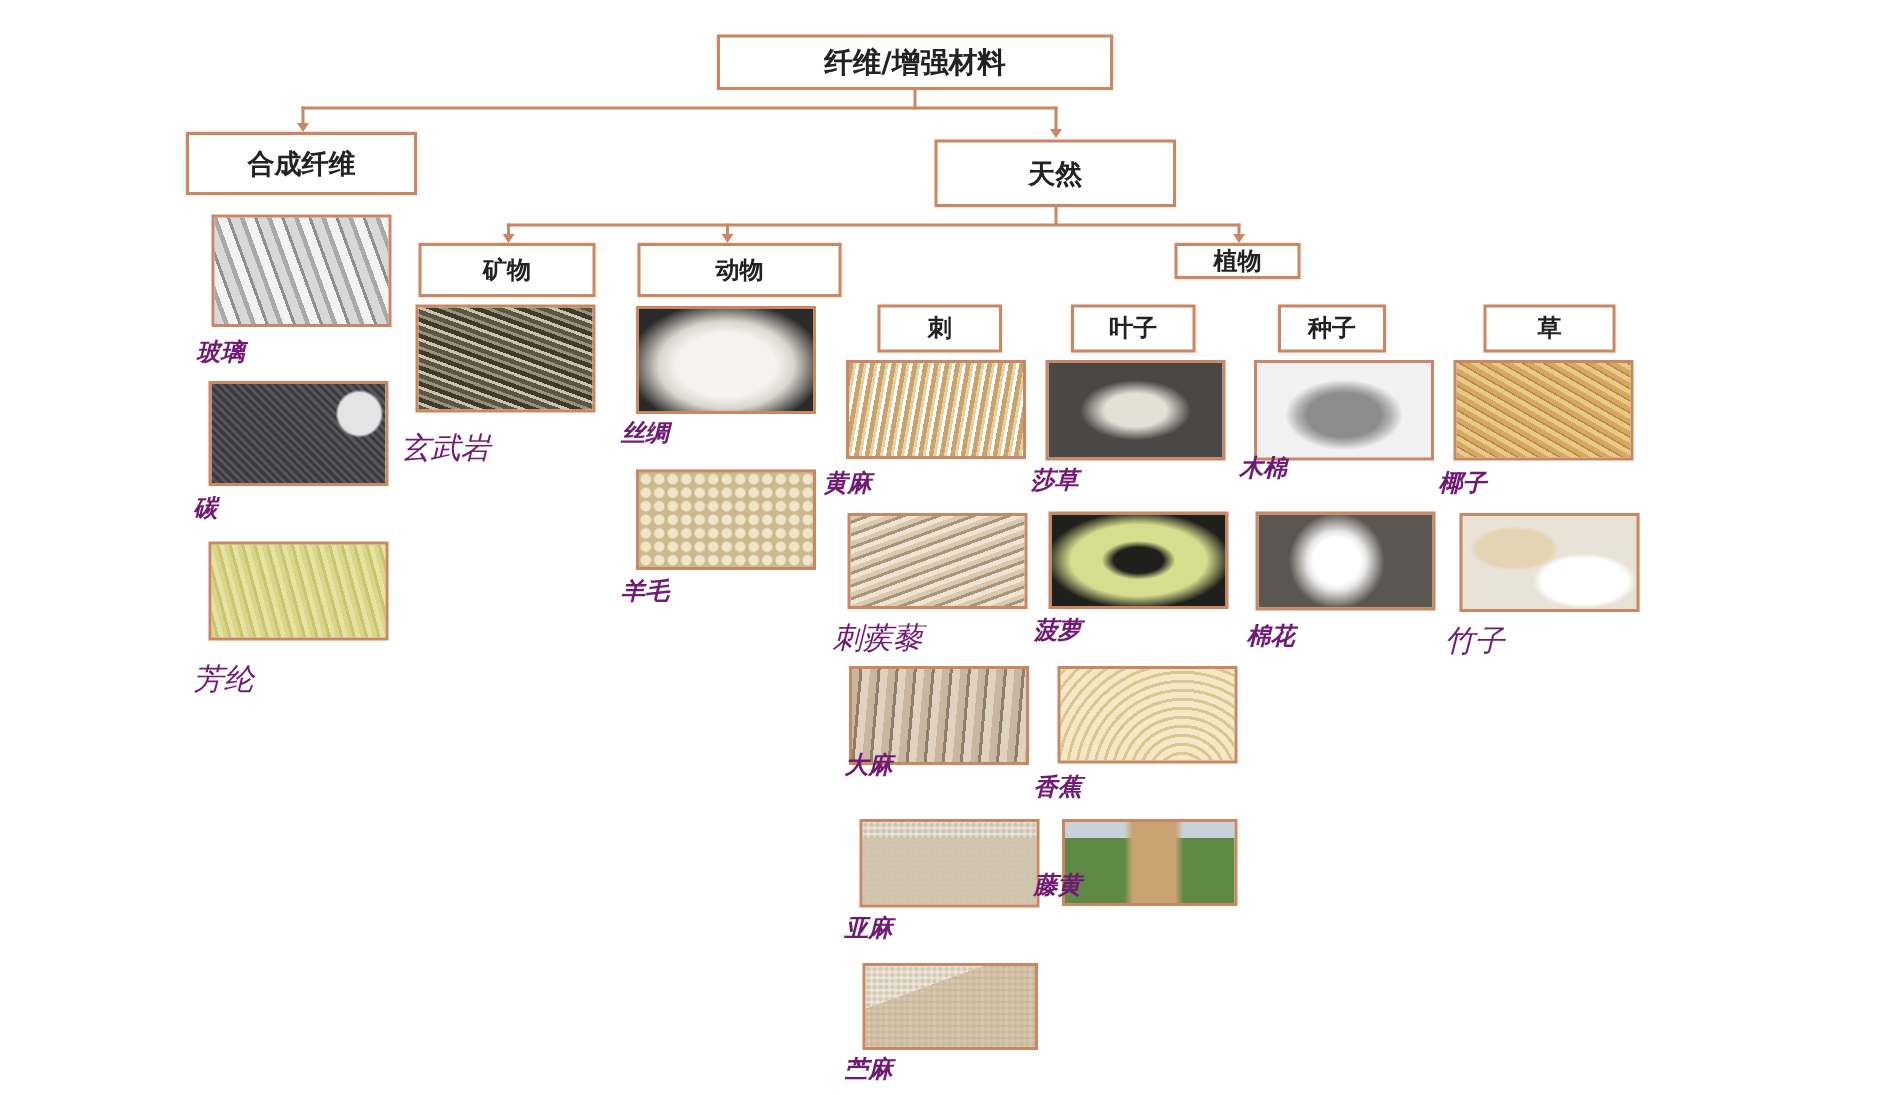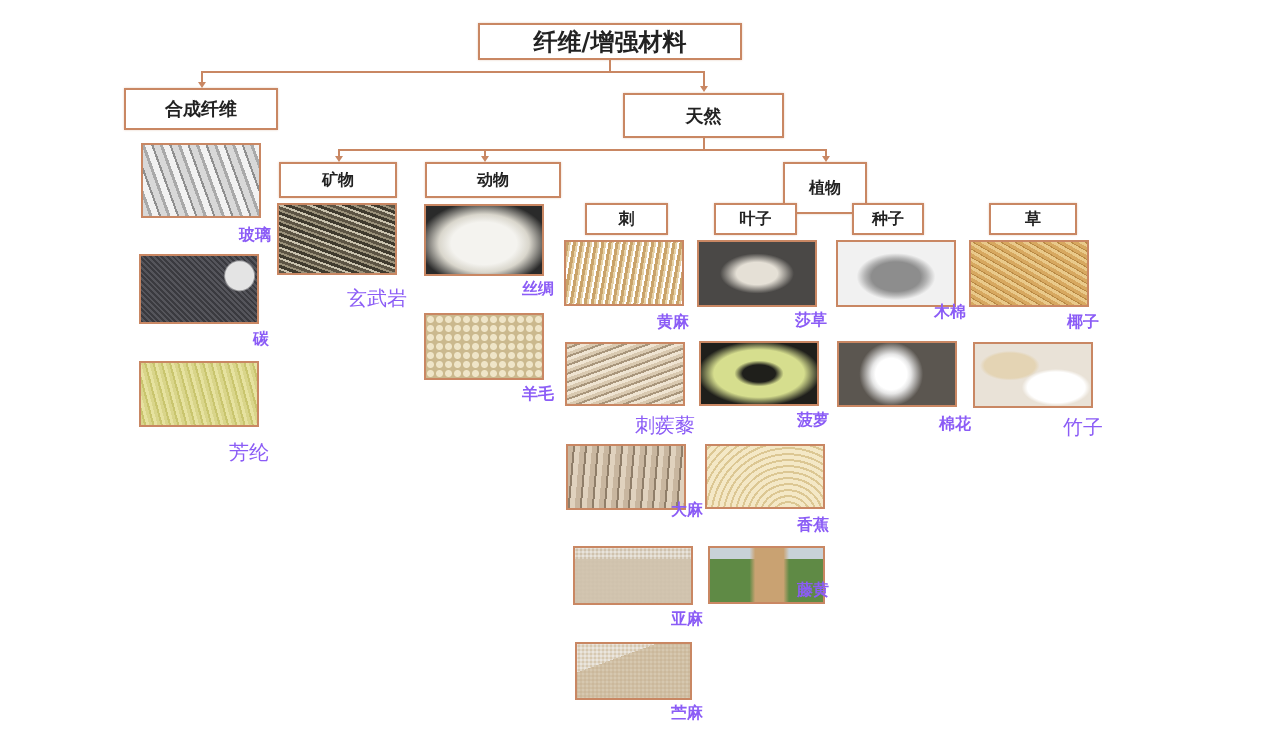--- a/index.html
+++ b/index.html
@@ -2,21 +2,21 @@
 <html><head>
 <meta charset="utf-8">
 <style>
   html,body{margin:0;padding:0;background:#fff;}
   body{width:1267px;height:730px;position:relative;overflow:hidden;font-family:"DejaVu Sans","Liberation Sans",sans-serif;color:#111;}
   .box{position:absolute;box-sizing:border-box;border:2px solid #c98763;background:#fff;display:flex;align-items:center;justify-content:center;font-size:17px;font-weight:bold;color:#222;box-shadow:0 0 2px rgba(201,135,99,.4);}
   .box.sm{font-size:16px;text-align:center;}
   .line{position:absolute;background:#c98763;}
   .arrow{position:absolute;width:0;height:0;border-left:4px solid transparent;border-right:4px solid transparent;border-top:6px solid #c98763;}
   .photo{position:absolute;box-sizing:border-box;border:2px solid #c98763;overflow:hidden;}
-  .cap{position:absolute;text-align:right;font-size:16px;font-weight:bold;color:#8b5cf6;width:140px;}
+  .cap{position:absolute;text-align:left;font-size:16px;font-weight:bold;color:#701a75;width:140px;font-style:italic;}
   .cap.thin{font-weight:normal;font-size:20px;}
 </style>
 </head>
 <body>
 
 <div class="line" style="left:609px;top:59px;width:2px;height:14px;"></div>
 <div class="line" style="left:201px;top:71px;width:504px;height:2px;"></div>
 <div class="line" style="left:201px;top:71px;width:2px;height:12px;"></div>
 <div class="arrow" style="left:198px;top:82px;"></div>
 <div class="line" style="left:703px;top:71px;width:2px;height:16px;"></div>
@@ -24,26 +24,26 @@
 
 <div class="line" style="left:703px;top:137px;width:2px;height:13px;"></div>
 <div class="line" style="left:338px;top:149px;width:489px;height:2px;"></div>
 <div class="line" style="left:338px;top:149px;width:2px;height:8px;"></div>
 <div class="arrow" style="left:335px;top:156px;"></div>
 <div class="line" style="left:484px;top:149px;width:2px;height:8px;"></div>
 <div class="arrow" style="left:481px;top:156px;"></div>
 <div class="line" style="left:825px;top:149px;width:2px;height:8px;"></div>
 <div class="arrow" style="left:822px;top:156px;"></div>
 
-<div class="box" style="left:478px;top:23px;width:264px;height:37px;font-size:24px;">纤维/增强材料</div>
+<div class="box" style="left:478px;top:23px;width:264px;height:37px;font-size:19px;">纤维/增强材料</div>
 <div class="box" style="left:124px;top:88px;width:154px;height:42px;font-size:18px;">合成纤维</div>
 <div class="box" style="left:623px;top:93px;width:161px;height:45px;font-size:18px;">天然</div>
 <div class="box sm" style="left:279px;top:162px;width:118px;height:36px;">矿物</div>
 <div class="box sm" style="left:425px;top:162px;width:136px;height:36px;">动物</div>
-<div class="box sm" style="left:783px;top:162px;width:84px;height:52px;">植物</div>
+<div class="box sm" style="left:783px;top:162px;width:84px;height:24px;">植物</div>
 <div class="box sm" style="left:585px;top:203px;width:83px;height:32px;">刺</div>
 <div class="box sm" style="left:714px;top:203px;width:83px;height:32px;">叶子</div>
 <div class="box sm" style="left:852px;top:203px;width:72px;height:32px;">种子</div>
 <div class="box sm" style="left:989px;top:203px;width:88px;height:32px;">草</div>
 
 <div class="photo" style="left:141px;top:143px;width:120px;height:75px;background:repeating-linear-gradient(70deg,#d8d8d8 0 6px,#a9a9a9 6px 9px,#f2f2f2 9px 15px,#8f8f8f 15px 17px);"></div>
 <div class="cap" style="left:131px;top:225px;">玻璃</div>
 
 <div class="photo" style="left:139px;top:254px;width:120px;height:70px;background:radial-gradient(circle at 85% 30%,#e4e4e4 0 14px,transparent 16px),repeating-linear-gradient(45deg,#3a3a3f 0 2px,#55555b 2px 4px);"></div>
 <div class="cap" style="left:129px;top:329px;">碳</div>

